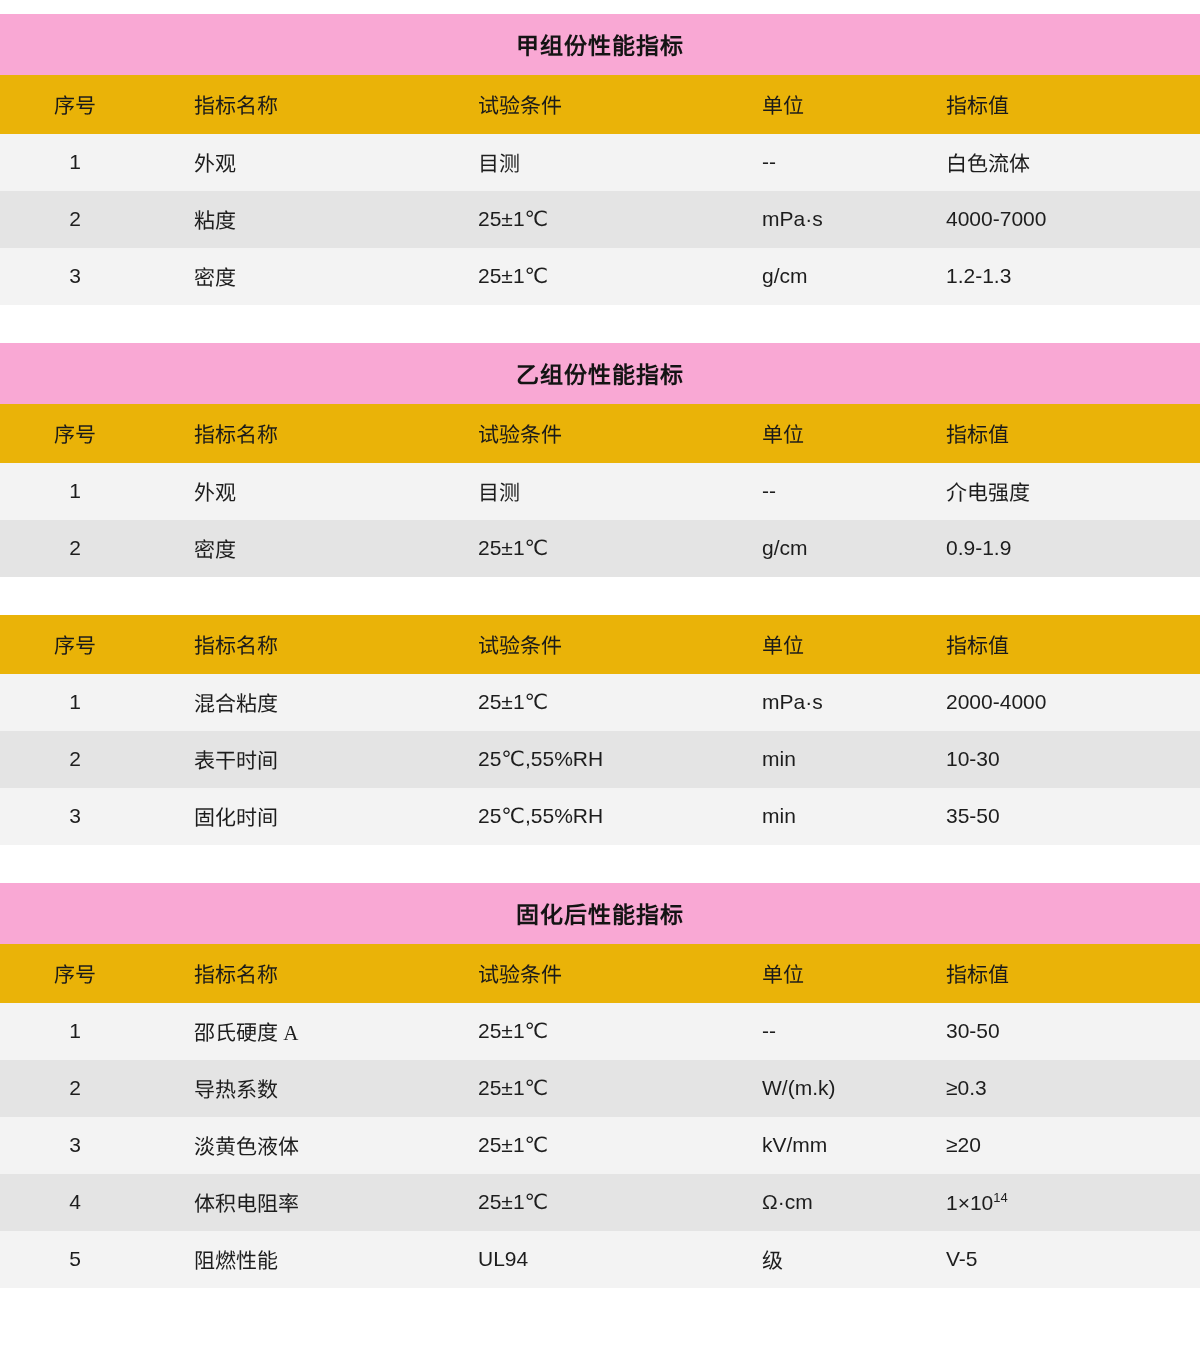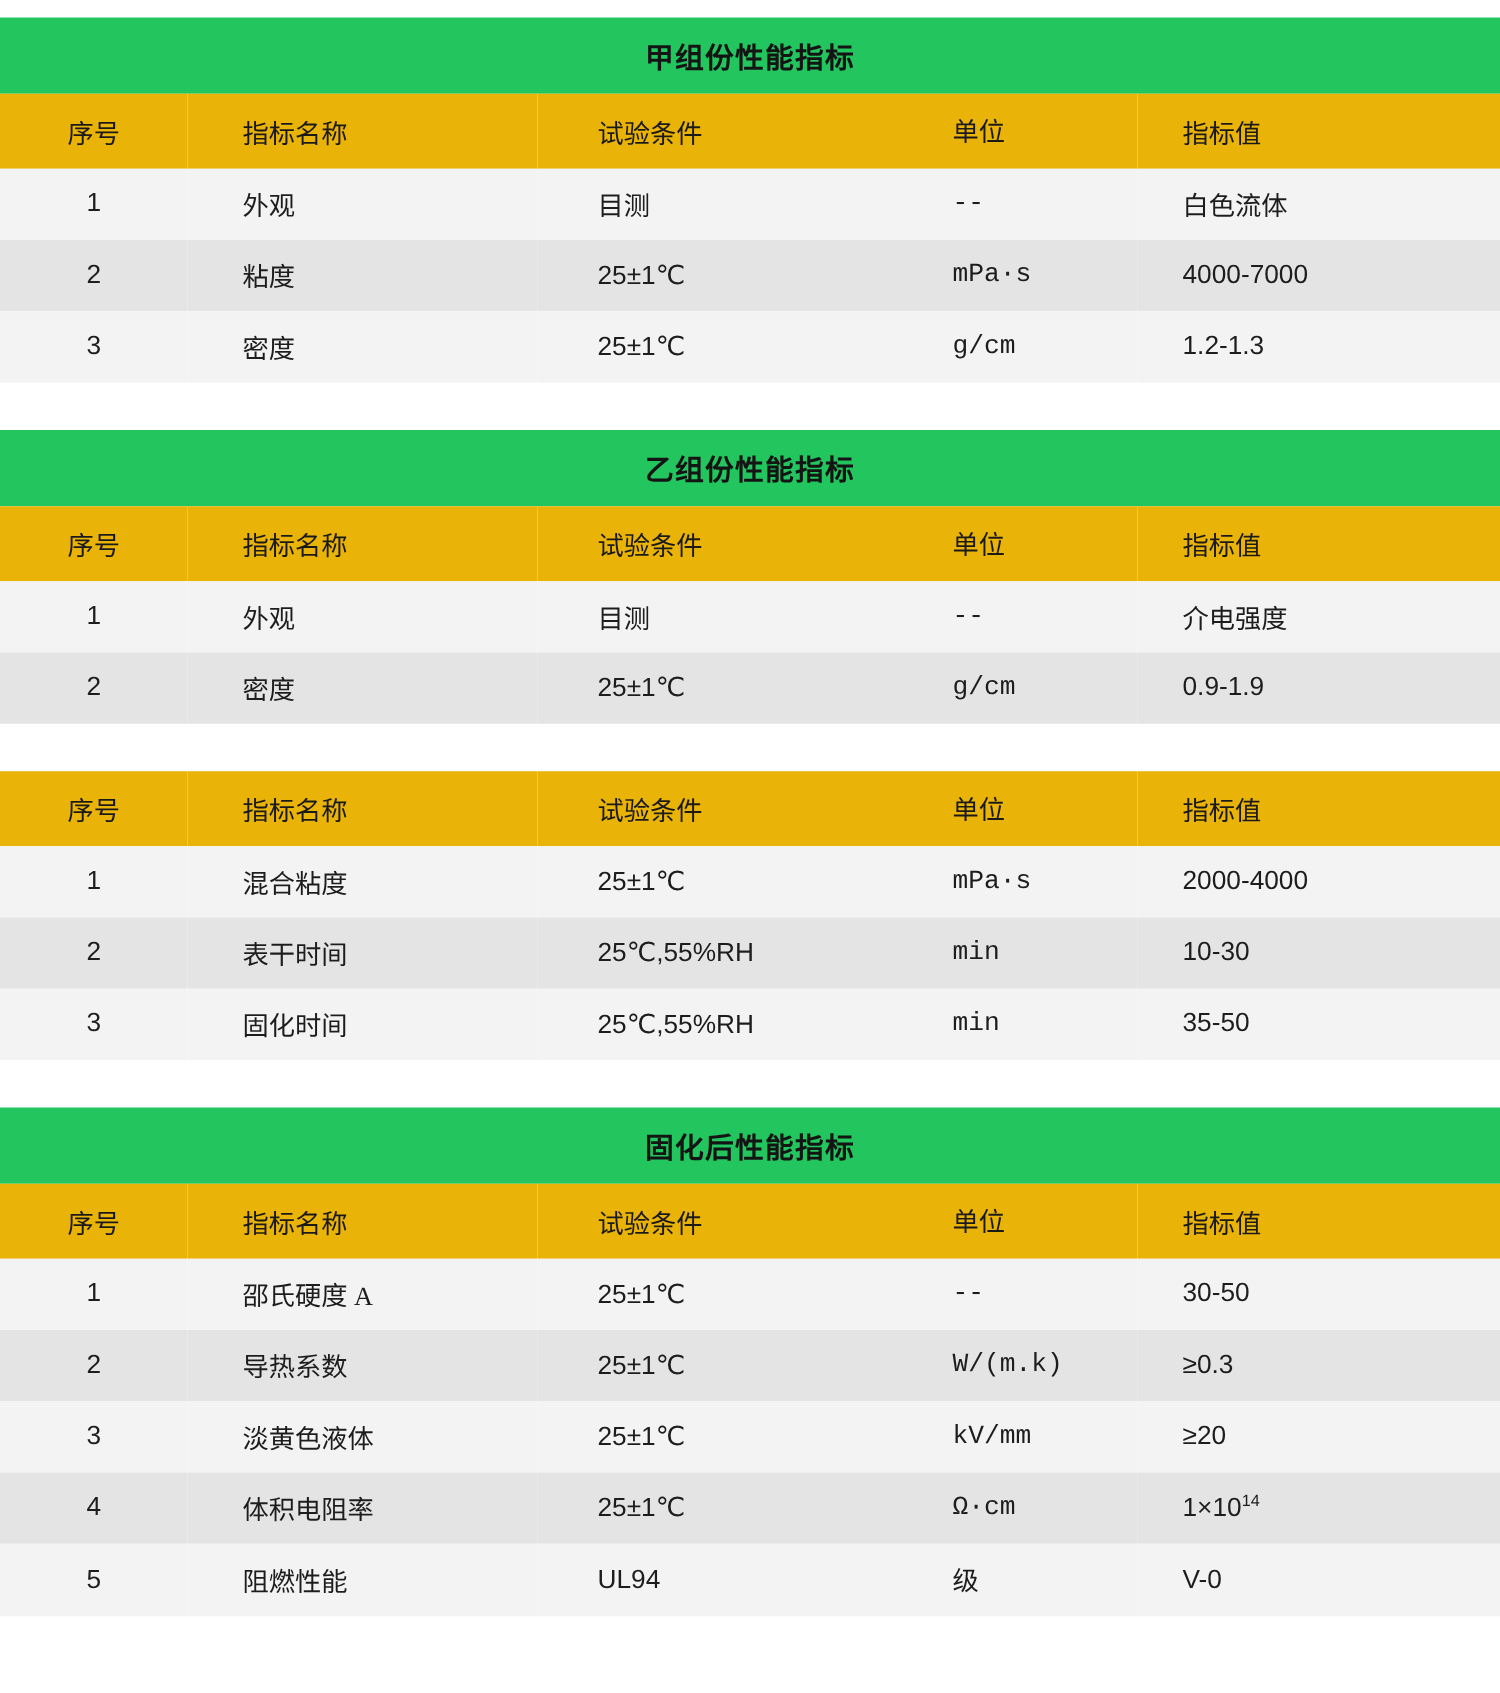--- a/index.html
+++ b/index.html
@@ -28,21 +28,21 @@
   .spec-table:last-of-type {
     margin-bottom: 10px;
   }
   col.c-no    { width: 150px; }
   col.c-name  { width: 280px; }
   col.c-cond  { width: 290px; }
   col.c-unit  { width: 190px; }
   col.c-value { width: 290px; }
 
   .title-row th {
-    background: #22c55e;
+    background: #f9a8d4;
     color: #141414;
     font-size: 23px;
     font-weight: bold;
     text-align: center;
     padding: 13px 0 14px 0;
     letter-spacing: 1px;
   }
   .head-row td {
     background: #eab308;
     color: #1a1a1a;
@@ -54,21 +54,21 @@
     font-size: 21px;
     padding: 13px 0 14px 0;
     color: #1d1d1d;
   }
   tbody tr.odd td { background: #f3f3f3; }
   tbody tr.even td { background: #e4e4e4; }
 
   td.col-no, .head-row td.col-no { text-align: center; }
   td.col-name, .head-row td.col-name { padding-left: 44px; font-family: Liberation Serif, serif; }
   td.col-cond, .head-row td.col-cond { padding-left: 48px; }
-  td.col-unit, .head-row td.col-unit { padding-left: 42px; font-family: Liberation Mono, monospace; }
+  td.col-unit, .head-row td.col-unit { padding-left: 42px; }
   td.col-value, .head-row td.col-value { padding-left: 36px; }
 
   .head-row td.col-no { text-align: center; }
   sup { font-size: 0.62em; vertical-align: super; }
 </style>
 </head>
 <body>
 
 <div class="page">
   <div id="tables-container">
@@ -241,19 +241,19 @@
             <td class="col-name">体积电阻率</td>
             <td class="col-cond">25±1℃</td>
             <td class="col-unit">Ω·cm</td>
             <td class="col-value">1×10<sup>14</sup></td>
           </tr>
           <tr class="odd">
             <td class="col-no">5</td>
             <td class="col-name">阻燃性能</td>
             <td class="col-cond">UL94</td>
             <td class="col-unit">级</td>
-            <td class="col-value">V-0</td>
+            <td class="col-value">V-5</td>
           </tr>
         </tbody>
       </table>
     </div>
 
 </div>
 
 </body></html>

